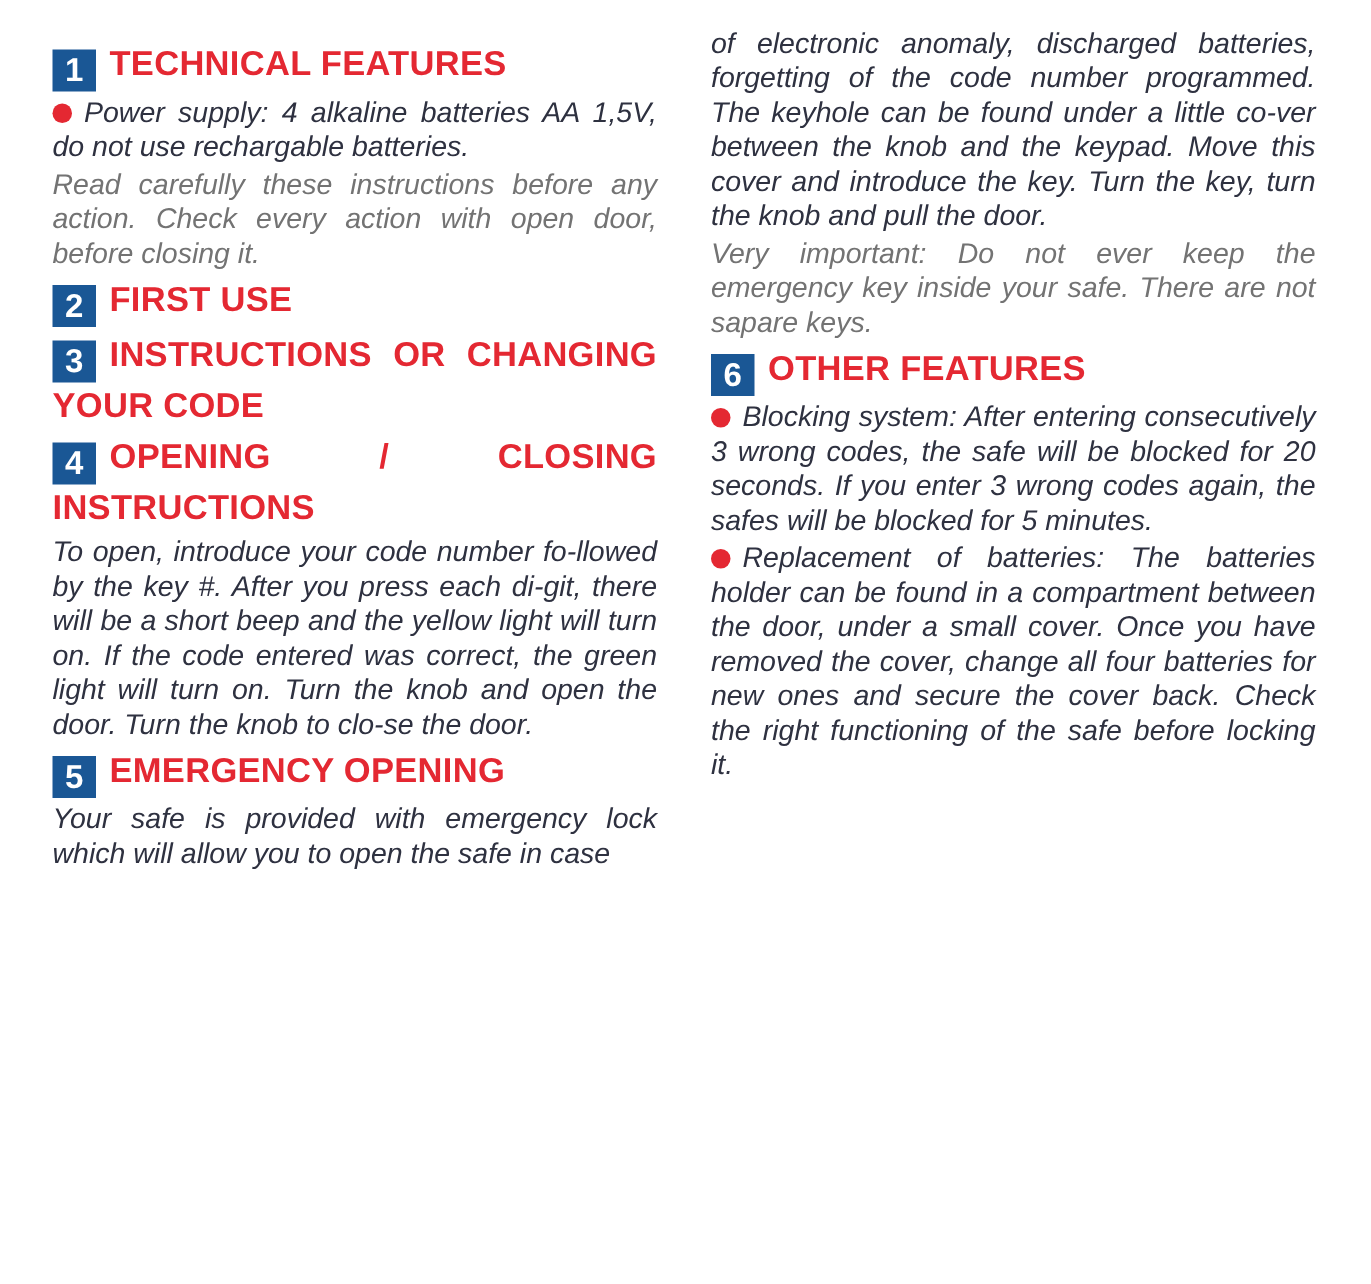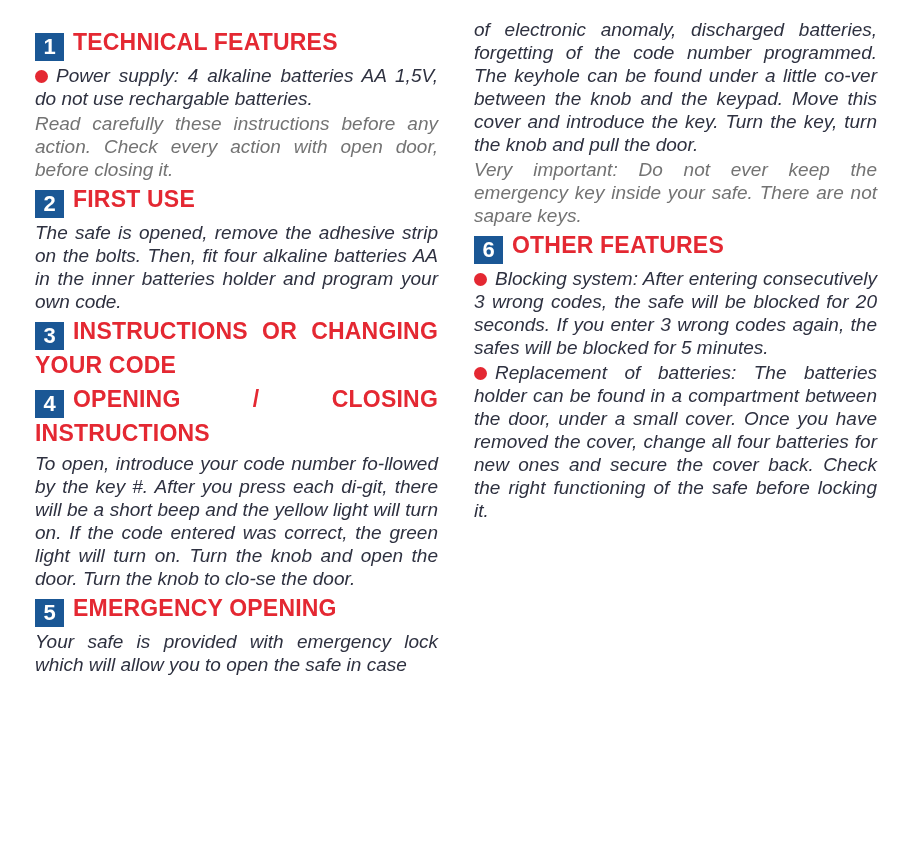--- a/index.html
+++ b/index.html
@@ -79,21 +79,20 @@
 
     <h2 class="heading"><span class="badge">1</span><span>TECHNICAL FEATURES</span></h2>
 
     <p class="para"><span class="dot"></span><span>Power supply: 4 alkaline batteries AA 1,5V, do not use rechargable batteries.</span></p>
 
 
     <p class="para note">Read carefully these instructions before any action. Check every action with open door, before closing it.</p>
 
     <h2 class="heading"><span class="badge">2</span><span>FIRST USE</span></h2>
 
-    <p class="para">The safe is opened, remove the adhesive strip on the bolts. Then, fit four alkaline batteries AA in the inner batteries holder and program your own code.</p>
 
     <h2 class="heading"><span class="badge">3</span><span>INSTRUCTIONS OR CHANGING YOUR CODE</span></h2>
 
 
     <h2 class="heading"><span class="badge">4</span><span>OPENING / CLOSING INSTRUCTIONS</span></h2>
 
     <p class="para">To open, introduce your code number fo-llowed by the key #. After you press each di-git, there will be a short beep and the yellow light will turn on. If the code entered was correct, the green light will turn on. Turn the knob and open the door.  Turn the knob to clo-se the door.</p>
 
     <h2 class="heading"><span class="badge">5</span><span>EMERGENCY OPENING</span></h2>
 

